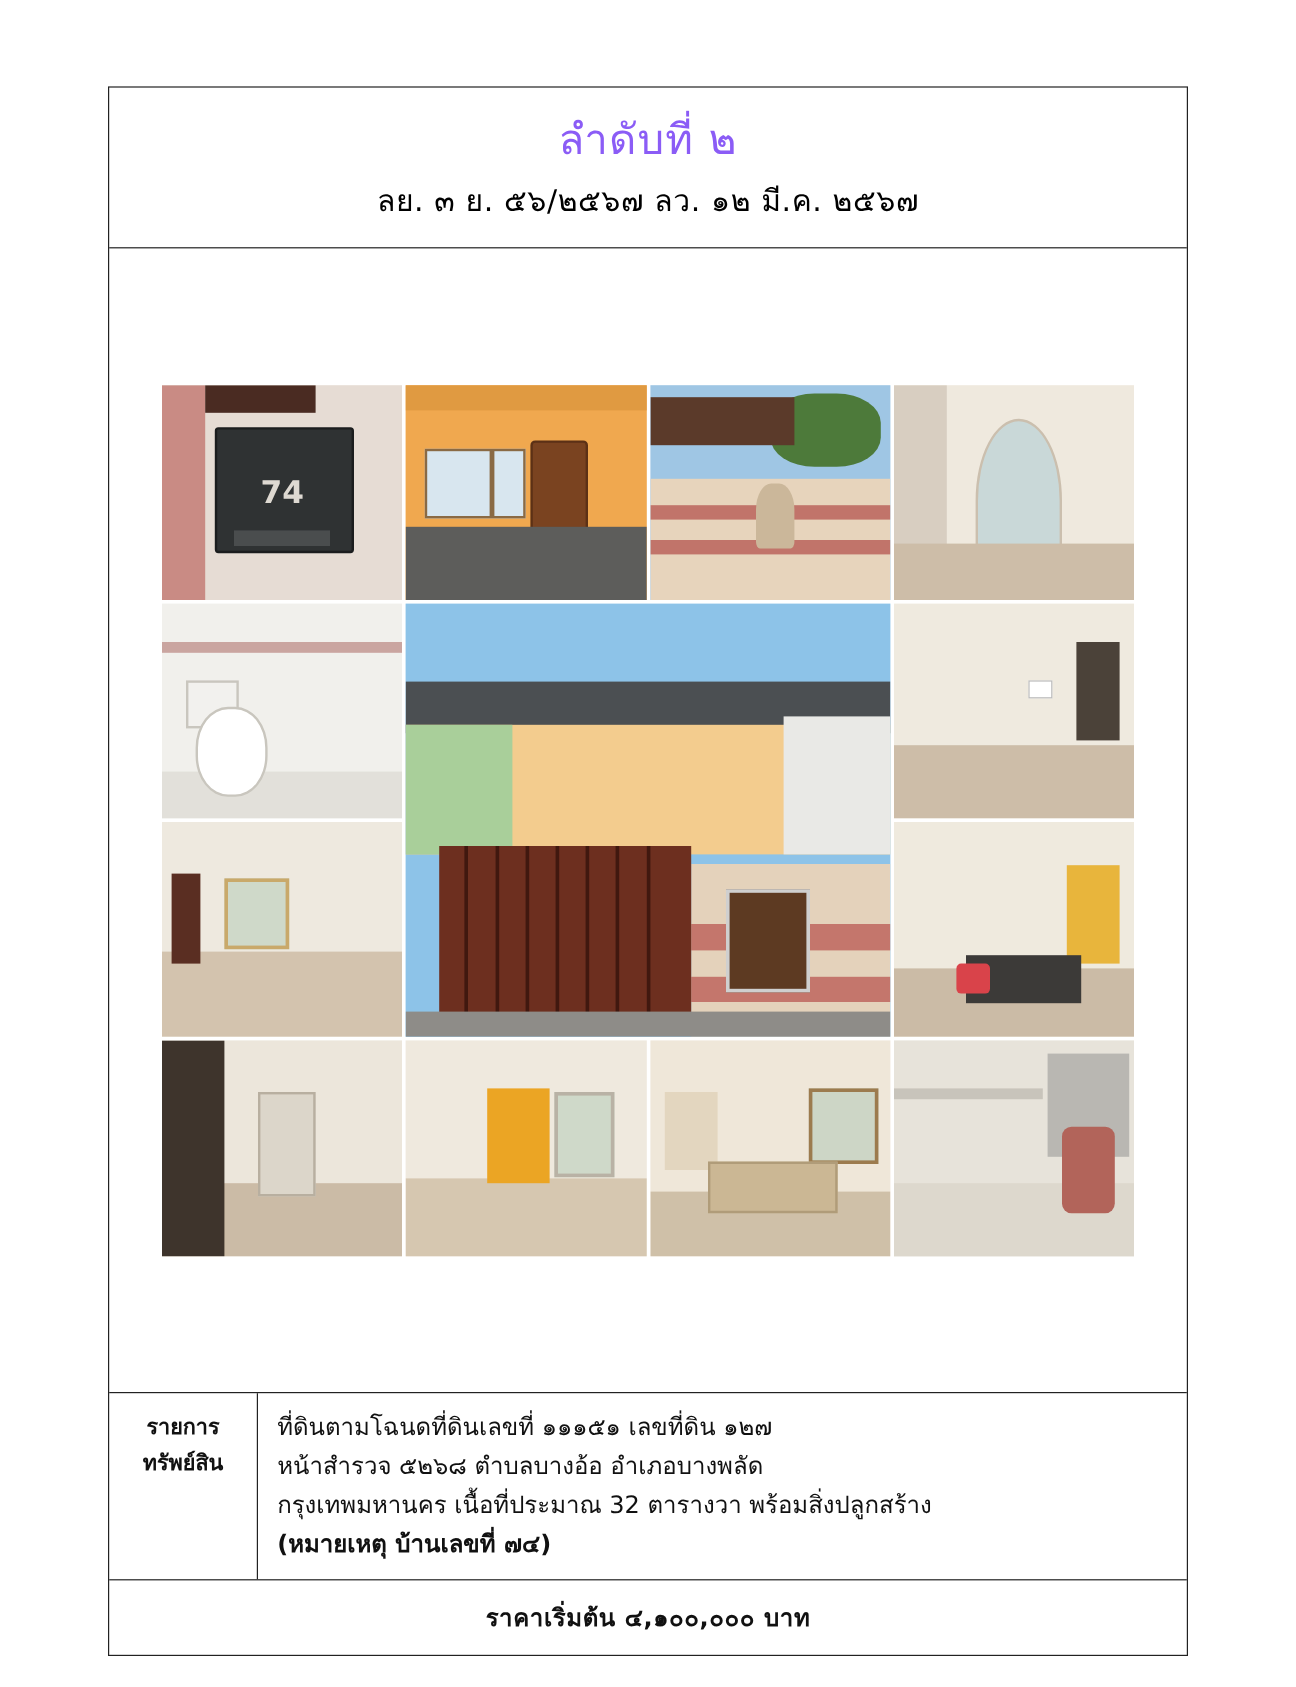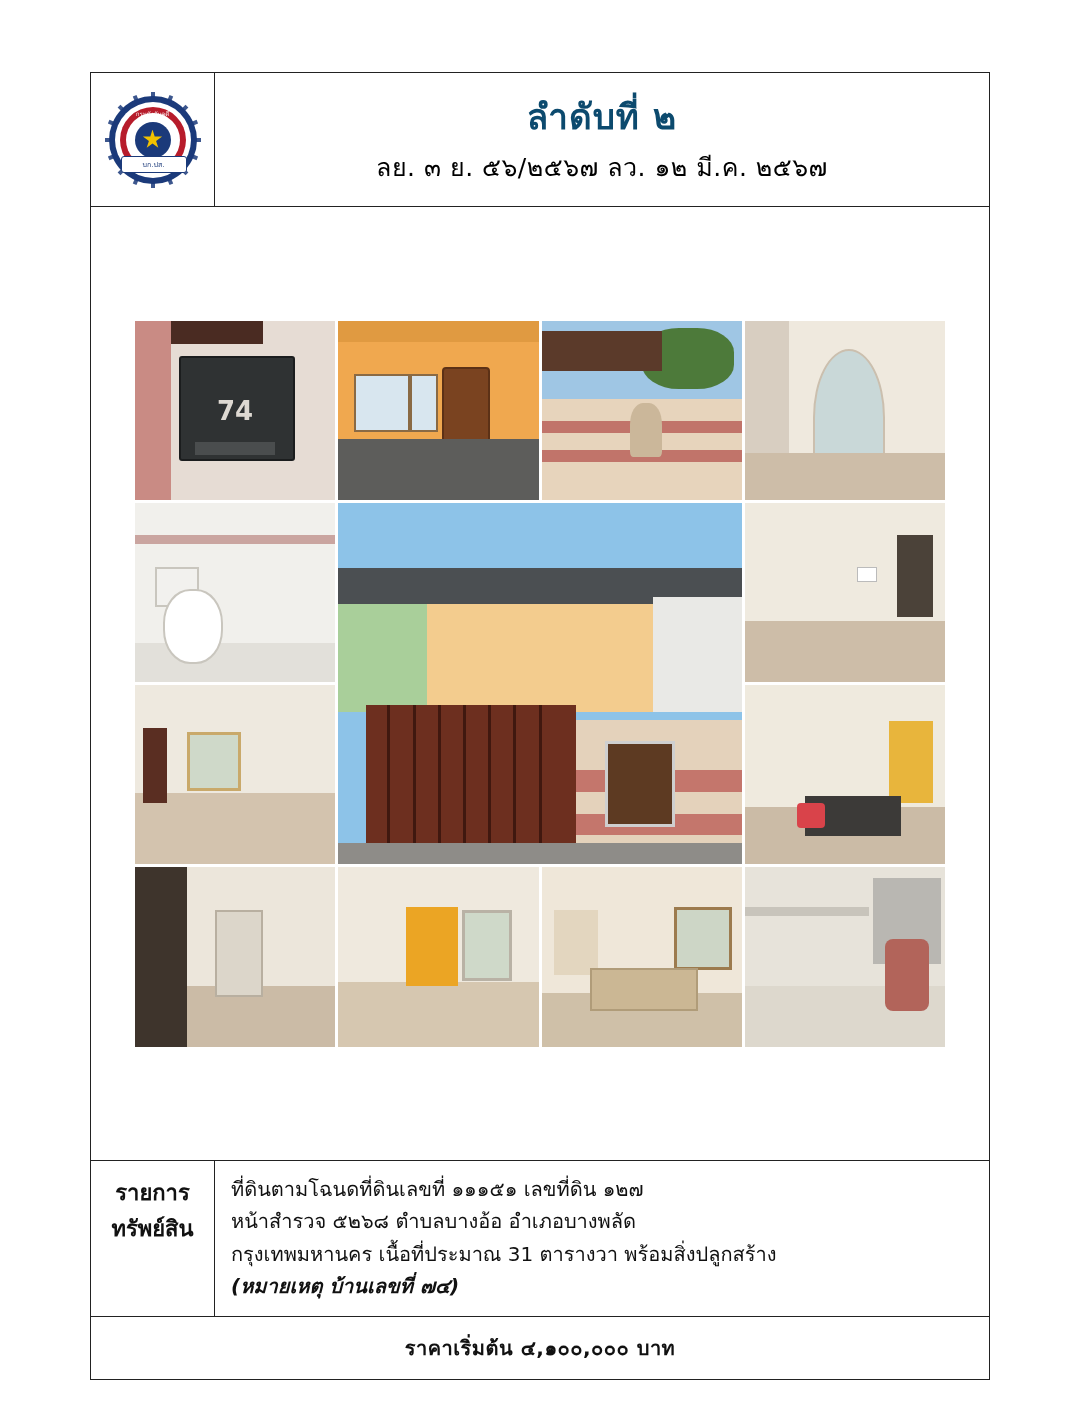--- a/index.html
+++ b/index.html
@@ -56,24 +56,24 @@
     flex: 1;
     display: flex;
     flex-direction: column;
     align-items: center;
     justify-content: center;
     padding-top: 4px;
     box-sizing: border-box;
   }
   .title-main {
     font-size: 35px;
-    font-weight: bold;
+    font-weight: normal;
     letter-spacing: 1px;
     line-height: 1.25;
-    color: #0c4a6e;
+    color: #8b5cf6;
   }
   .title-sub {
     font-size: 25px;
     margin-top: 8px;
     color: #000;
     letter-spacing: 0.5px;
   }
   
   .photo-cell {
     flex: 1;
@@ -109,33 +109,33 @@
   }
   .detail-label {
     width: 124px;
     border-right: 1px solid #222;
     box-sizing: border-box;
     display: flex;
     flex-direction: column;
     align-items: center;
     justify-content: flex-start;
     padding-top: 14px;
-    font-size: 22px;
+    font-size: 18px;
     font-weight: bold;
     line-height: 1.65;
   }
   .detail-body {
     flex: 1;
     padding: 12px 16px 10px 16px;
     box-sizing: border-box;
     font-size: 20px;
     line-height: 1.62;
   }
   .detail-body div { white-space: nowrap; }
-  .detail-body .bold { font-weight: bold; font-style: italic; }
+  .detail-body .bold { font-weight: bold; }
   .price-row {
     height: 62px;
     display: flex;
     align-items: center;
     justify-content: center;
     font-size: 20px;
     font-weight: bold;
     letter-spacing: 0.5px;
   }
   
@@ -285,40 +285,20 @@
   .p13 .fl { bottom:0; height:34%; background:#ddd8cd; }
   .p13 .tilel { position:absolute; left:0; top:22%; width:62%; height:5%; background:#c8c4bb; }
 </style>
 </head>
 <body>
 
 <div class="page">
   <div class="doc">
 
     <div class="header-row">
-      <div class="logo-cell">
-        <div class="logo">
-          <div class="ring r1"></div>
-          <div class="spoke" style="transform:rotate(0deg)"></div>
-          <div class="spoke" style="transform:rotate(22.5deg)"></div>
-          <div class="spoke" style="transform:rotate(45deg)"></div>
-          <div class="spoke" style="transform:rotate(67.5deg)"></div>
-          <div class="spoke" style="transform:rotate(90deg)"></div>
-          <div class="spoke" style="transform:rotate(112.5deg)"></div>
-          <div class="spoke" style="transform:rotate(135deg)"></div>
-          <div class="spoke" style="transform:rotate(157.5deg)"></div>
-          <div class="ring r2"></div>
-          <div class="ring r3"></div>
-          <div class="ring r4"></div>
-          <div class="ring r5"></div>
-          <div class="star"></div>
-          <div class="toptext">กรมบังคับคดี</div>
-          <div class="band">บก.ปส.</div>
-        </div>
-      </div>
       <div class="title-cell">
         <div class="title-main">ลำดับที่ ๒</div>
         <div class="title-sub">ลย. ๓ ย. ๕๖/๒๕๖๗ ลว. ๑๒ มี.ค. ๒๕๖๗</div>
       </div>
     </div>
 
     <div class="photo-cell">
       <div class="grid">
 
         <div class="ph p1">
@@ -429,21 +409,21 @@
     </div>
 
     <div class="detail-row">
       <div class="detail-label">
         <span>รายการ</span>
         <span>ทรัพย์สิน</span>
       </div>
       <div class="detail-body">
         <div>ที่ดินตามโฉนดที่ดินเลขที่ ๑๑๑๕๑ เลขที่ดิน ๑๒๗</div>
         <div>หน้าสำรวจ ๕๒๖๘ ตำบลบางอ้อ อำเภอบางพลัด</div>
-        <div>กรุงเทพมหานคร เนื้อที่ประมาณ 31 ตารางวา พร้อมสิ่งปลูกสร้าง</div>
+        <div>กรุงเทพมหานคร เนื้อที่ประมาณ 32 ตารางวา พร้อมสิ่งปลูกสร้าง</div>
         <div class="bold">(หมายเหตุ บ้านเลขที่ ๗๔)</div>
       </div>
     </div>
 
     <div class="price-row">ราคาเริ่มต้น ๔,๑๐๐,๐๐๐ บาท</div>
 
   </div>
 </div>
 
 </body></html>

